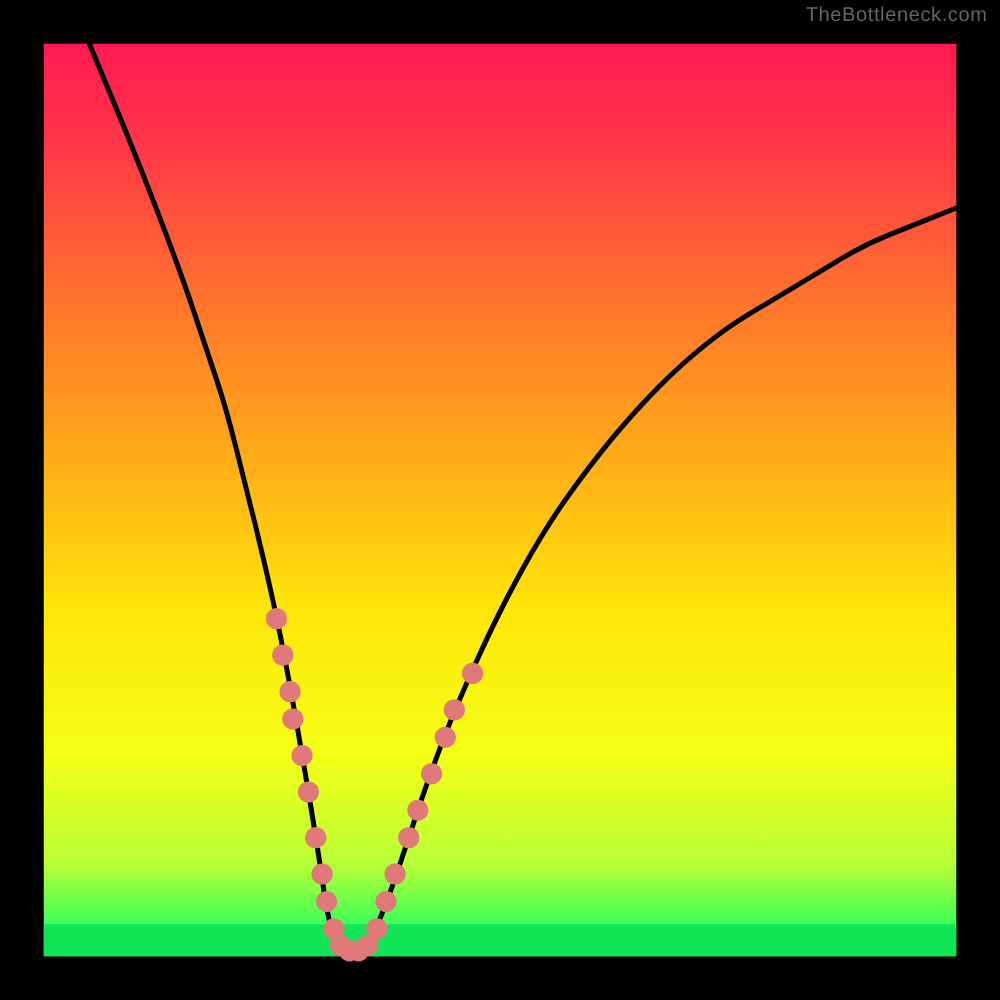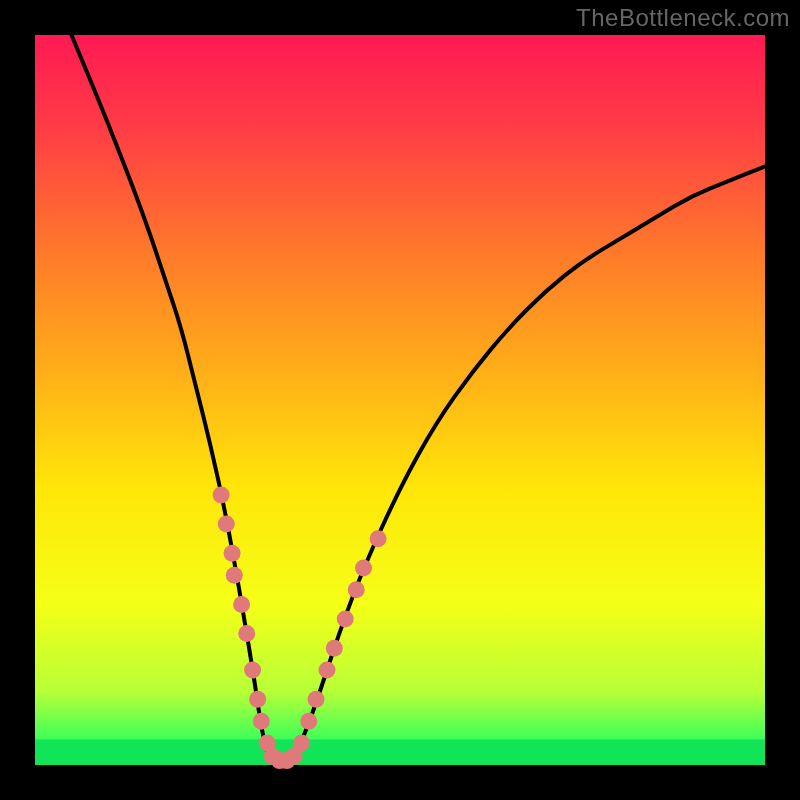--- a/index.html
+++ b/index.html
@@ -13,21 +13,21 @@
     width: 800px;
     height: 800px;
     background: #000;
     position: relative;
   }
   .watermark {
     position: absolute;
     top: 4px;
     right: 10px;
     font-family: Arial, Helvetica, sans-serif;
-    font-size: 24px;
+    font-size: 16px;
     color: #666;
     letter-spacing: 0.5px;
   }
   svg {
     display: block;
   }
 </style>
 </head>
 <body>
 

